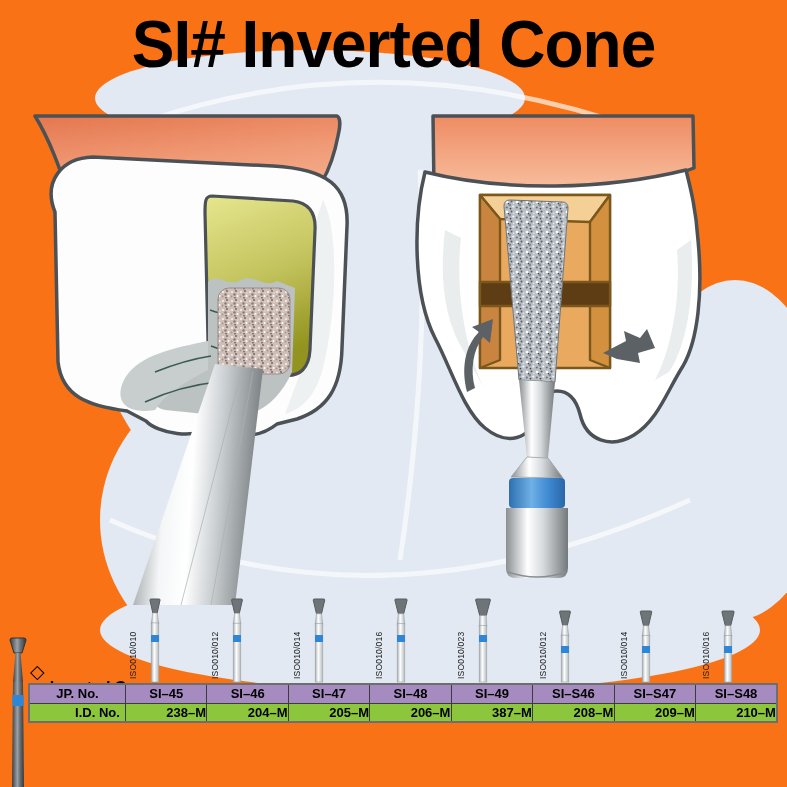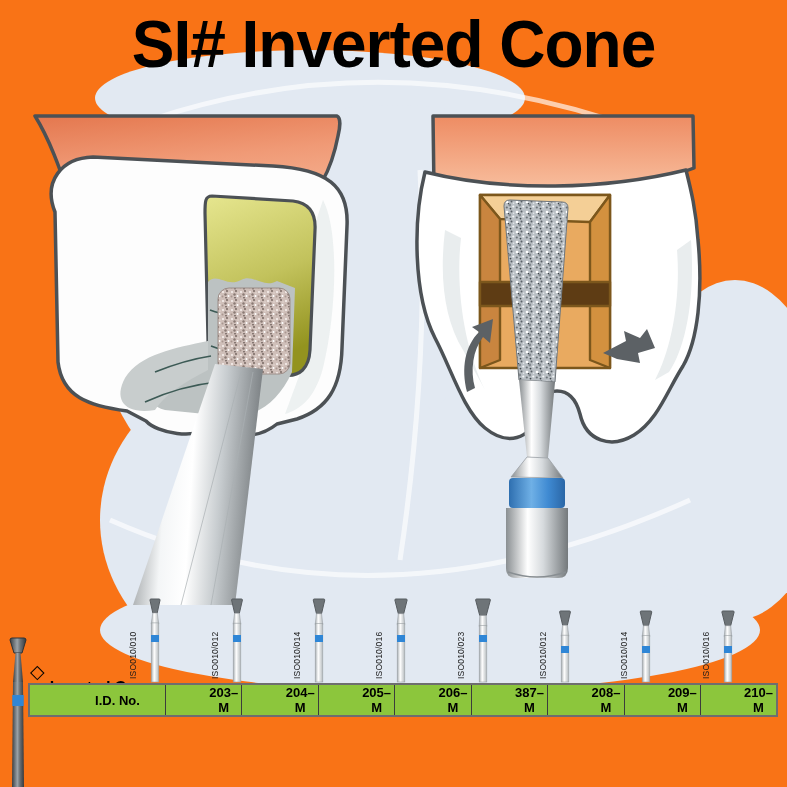--- a/index.html
+++ b/index.html
@@ -337,23 +337,34 @@
       </linearGradient>
     </defs>
     <path d="M8 4 Q8 2 10 2 L22 2 Q24 2 24 4 L20 17 L12 17 Z" fill="url(#darkMetal)" stroke="#2e3236" stroke-width="1"></path>
     <path d="M13.5 17 L18.5 17 L21 46 L11 46 Z" fill="url(#darkMetal)"></path>
     <path d="M11 46 L21 46 L22 151 L10 151 Z" fill="url(#darkMetal)"></path>
     <rect x="10.3" y="59" width="11.4" height="11" fill="#2f86d6"></rect>
   </svg>
 
   <table id="spec-table">
     <tbody>
+        <tr class="row-purple">
+          <th class="rowlab">JP. No.</th>
+          <td>SI–45</td>
+          <td>SI–46</td>
+          <td>SI–47</td>
+          <td>SI–48</td>
+          <td>SI–49</td>
+          <td>SI–S46</td>
+          <td>SI–S47</td>
+          <td>SI–S48</td>
+        </tr>
         <tr class="row-green">
           <th class="rowlab">I.D. No.</th>
-          <td>203–M</td>
+          <td>238–M</td>
           <td>204–M</td>
           <td>205–M</td>
           <td>206–M</td>
           <td>387–M</td>
           <td>208–M</td>
           <td>209–M</td>
           <td>210–M</td>
         </tr>
       </tbody>
   </table>

